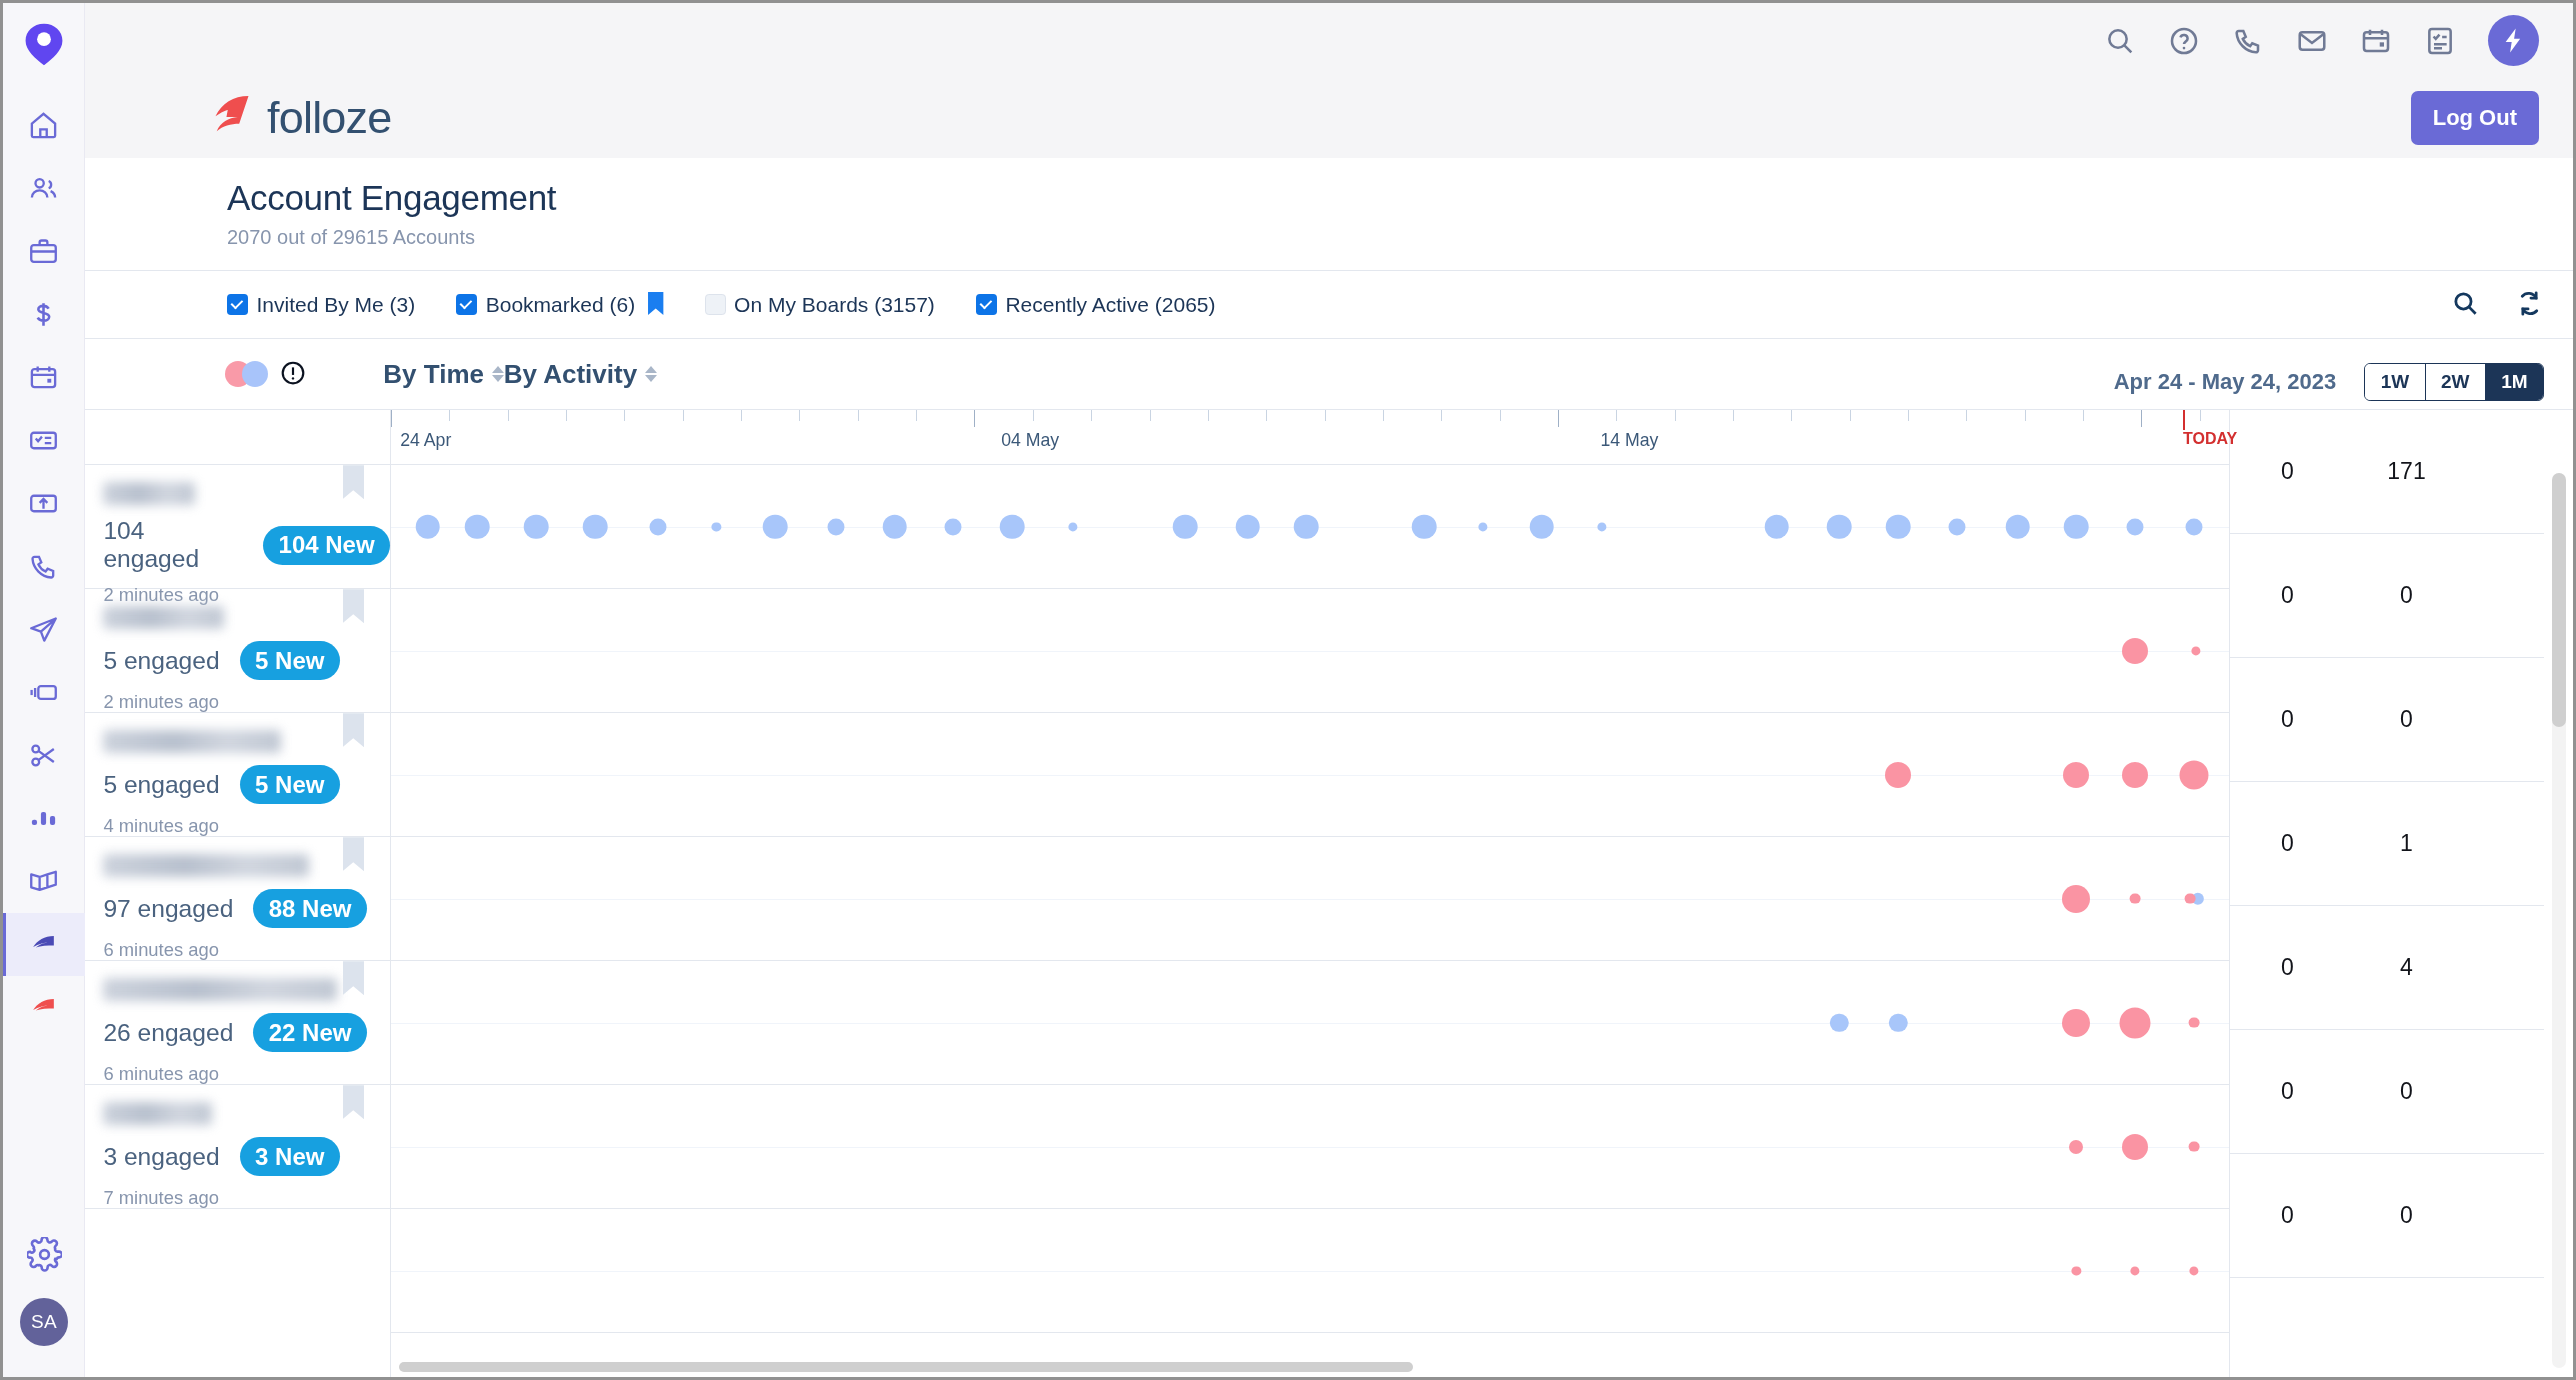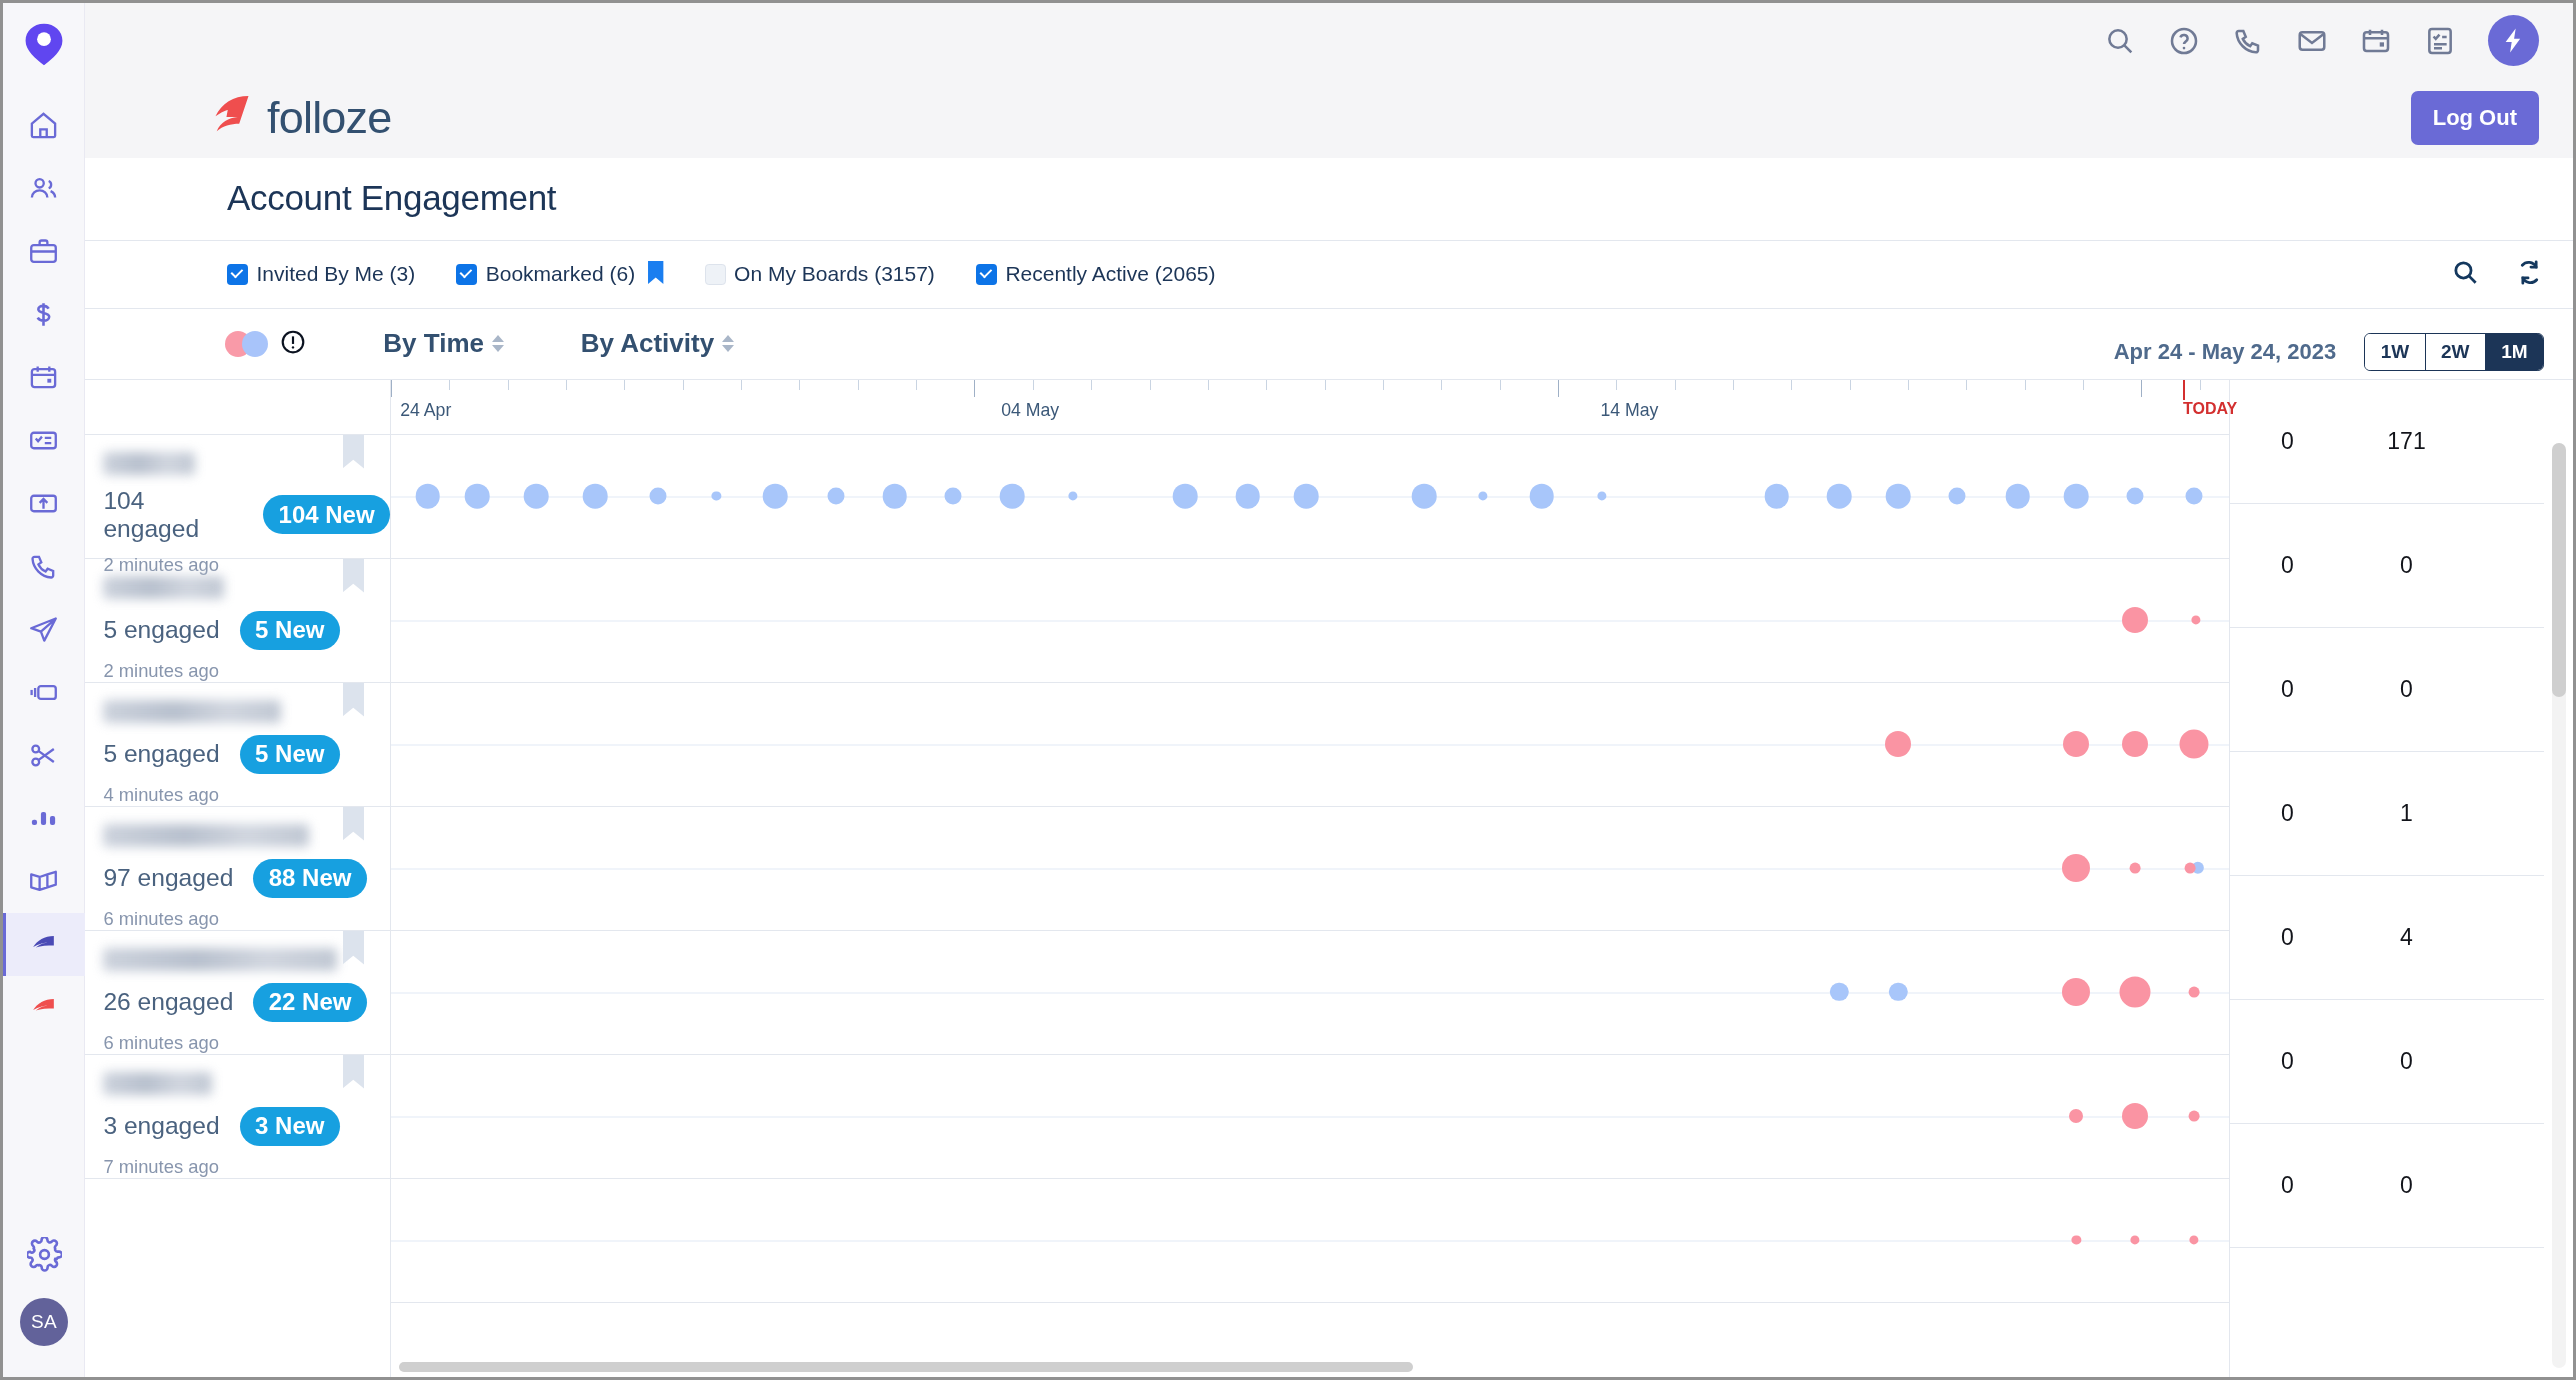--- a/index.html
+++ b/index.html
@@ -125,21 +125,21 @@
   .venn { position: relative; width: 43px; height: 26px; }
   .venn .c1 { position:absolute; left:0; top:0; width:26px; height:26px; border-radius:50%; background:#f99aa8; }
   .venn .c2 { position:absolute; left:17px; top:0; width:26px; height:26px; border-radius:50%; background:#a8c4fa; }
   .info-ic { margin-left: 12.3px; }
   .sortbtn {
     display: flex; align-items: center; gap: 7.7px;
     font-size: 26px; color: #335070; font-weight: bold;
     cursor: pointer;
   }
   .sortbtn.t1 { margin-left: 77px; }
-  .sortbtn.t2 { margin-left: 77px; }
+  .sortbtn.t2 { }
   .updown { display: flex; flex-direction: column; gap: 2.3px; }
   .updown i {
     width: 0; height: 0; border-left: 6.1px solid transparent;
     border-right: 6.1px solid transparent; display: block;
   }
   .updown i.up { border-bottom: 7px solid #a9b6c8; }
   .updown i.dn { border-top: 7px solid #a9b6c8; }
   .range-wrap { margin-left: auto; display:flex; align-items:center; gap: 28px; margin-top: 16px; }
   .range-label { font-size: 22px; color: #4f6a8c; font-weight: bold; }
   .seg { display:flex; border:1.5px solid #1c3557; border-radius: 6.1px; overflow:hidden; }
@@ -384,20 +384,21 @@
               <path d="M27 2c-10 0-18 5-22 13.5 5.5-4 12-6 18.5-6h-10l-1.2 6.5h7.5c-6 .5-11.5 3.5-14 9.5 4-3.5 9.5-5 15-5L27 2z" fill="#ef4e4e"></path>
             </svg>
         </span>
         <span class="brand-text">folloze</span>
       </div>
       <button class="logout-btn">Log Out</button>
     </div>
 
     <div class="titleblock">
       <div class="page-title">Account Engagement</div>
+      <div class="page-sub">2070 out of 29615 Accounts</div>
     </div>
 
     <div class="filterbar">
       <label class="fchk">
         <span class="cbox on"></span>
         <span class="fchk-label">Invited By Me (3)</span>
       </label>
       <label class="fchk">
         <span class="cbox on"></span>
         <span class="fchk-label">Bookmarked (6)</span>

